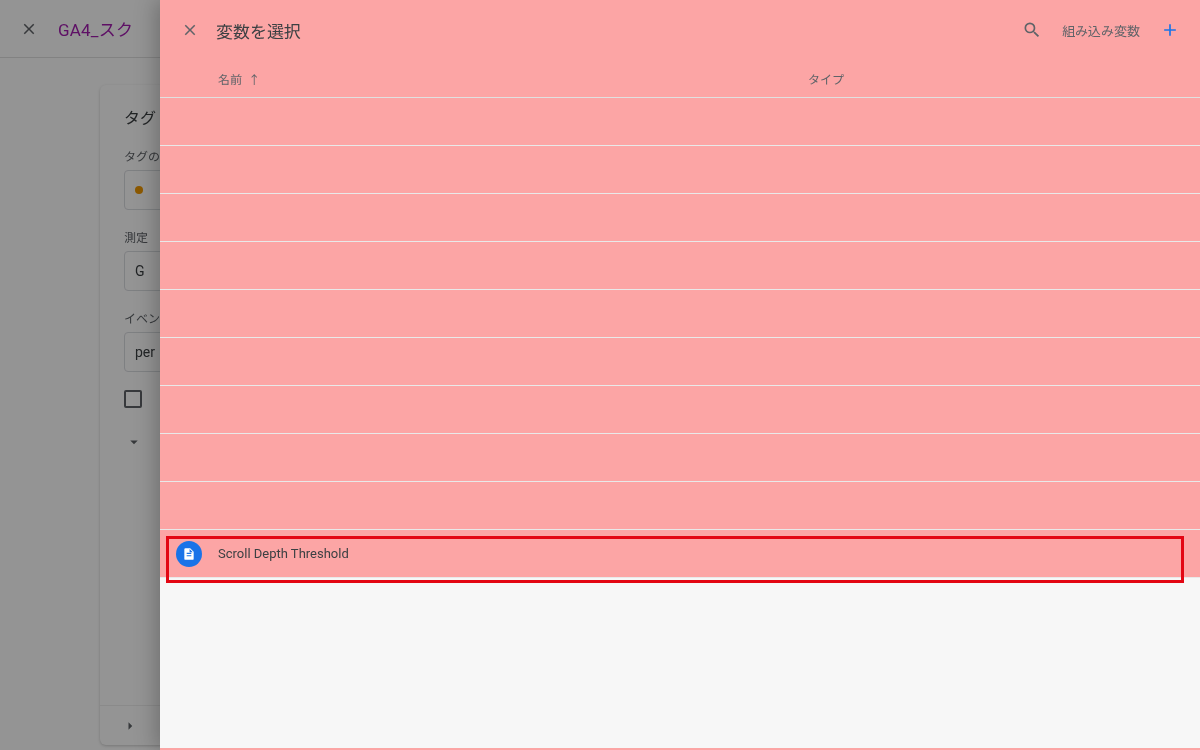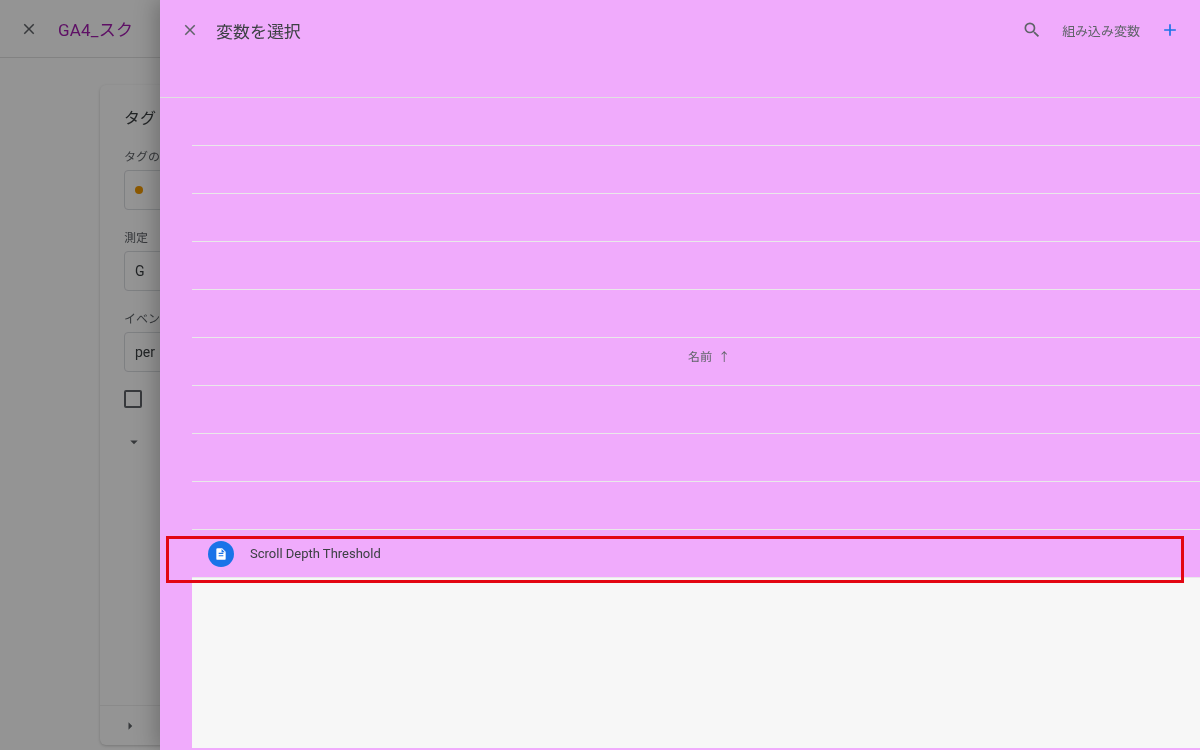--- a/index.html
+++ b/index.html
@@ -17,34 +17,34 @@
   .orange-dot { width:8px; height:8px; border-radius:50%; background:#f29900; }
   .check-row { margin-top:18px; display:flex; align-items:center; gap:12px; }
   .checkbox { width:18px; height:18px; border:2px solid #5f6368; border-radius:2px; }
   .collapse-row { margin-top:24px; display:flex; align-items:center; gap:10px; color:#5f6368; font-size:13px; }
   .chev { width:20px; height:20px; display:inline-flex; align-items:center; justify-content:center; color:#5f6368; }
   .trig-row-ph { position:absolute; left:0; bottom:0; width:100%; height:40px; border-top:1px solid #eee; display:flex; align-items:center; padding-left:20px; color:#5f6368; }
 
   .overlay-dim { position:absolute; left:0; top:0; width:1200px; height:750px; background:rgba(0,0,0,.42); }
 
   
-  .panel { position:absolute; top:0; right:0; width:1040px; height:750px; background:#f0abfc; box-shadow:-4px 0 20px rgba(0,0,0,.25); display:flex; flex-direction:column; }
+  .panel { position:absolute; top:0; right:0; width:1040px; height:750px; background:#fca5a5; box-shadow:-4px 0 20px rgba(0,0,0,.25); display:flex; flex-direction:column; }
   .panel-header { height:60px; display:flex; align-items:center; padding:0 8px; }
   .icon-btn { width:44px; height:44px; display:flex; align-items:center; justify-content:center; color:#5f6368; border-radius:50%; cursor:pointer; }
   .panel-title { font-size:17px; color:#3c4043; margin-left:4px; flex:0 0 auto; }
   .spacer { flex:1; }
   .builtin-link { font-size:13px; color:#5f6368; margin:0 8px; cursor:pointer; }
   .plus-btn { color:#1a73e8; }
 
-  .col-headers { display:flex; align-items:center; height:38px; padding-left:58px; font-size:12px; color:#5f6368; border-bottom:1px solid #e0e0e0;flex-direction:column; }
+  .col-headers { display:flex; align-items:center; height:38px; padding-left:58px; font-size:12px; color:#5f6368; border-bottom:1px solid #e0e0e0; }
   .col-name { flex: 0 0 590px; display:flex; align-items:center; gap:6px; }
   .col-type { flex:1; }
   .sort-arrow { font-size:12px; }
 
-  .list { flex:1; overflow:auto;padding-left:32px; }
+  .list { flex:1; overflow:auto; }
   .row { display:flex; align-items:center; height:48px; border-bottom:1px solid #e9e9e9; padding-left:16px; font-size:13px; color:#3c4043; cursor:pointer; }
   .row .cicon { width:26px; height:26px; border-radius:50%; background:#1a73e8; display:flex; align-items:center; justify-content:center; margin-right:16px; flex:0 0 26px; }
   .row .cicon svg { fill:#fff; }
   .row .rname { flex:0 0 590px; }
   .row .rtype { flex:1; color:#5f6368; }
   .list-footer { height:170px; background:#f7f7f7; }
 
   
   .hl-box { position:absolute; border:3px solid #e30613; pointer-events:none; }
 
@@ -131,20 +131,21 @@
           <path fill="#1a73e8" d="M19 13h-6v6h-2v-6H5v-2h6V5h2v6h6v2z"></path>
         </svg>
     </div>
   </div>
 
   <div class="col-headers">
     <div class="col-name">
       <span>名前</span>
       <span class="sort-arrow">↑</span>
     </div>
+    <div class="col-type">タイプ</div>
   </div>
 
   <div class="list">
     <div class="row">
       <span class="rname"></span>
       <span class="rtype"></span>
     </div>
     <div class="row">
       <span class="rname"></span>
       <span class="rtype"></span>

